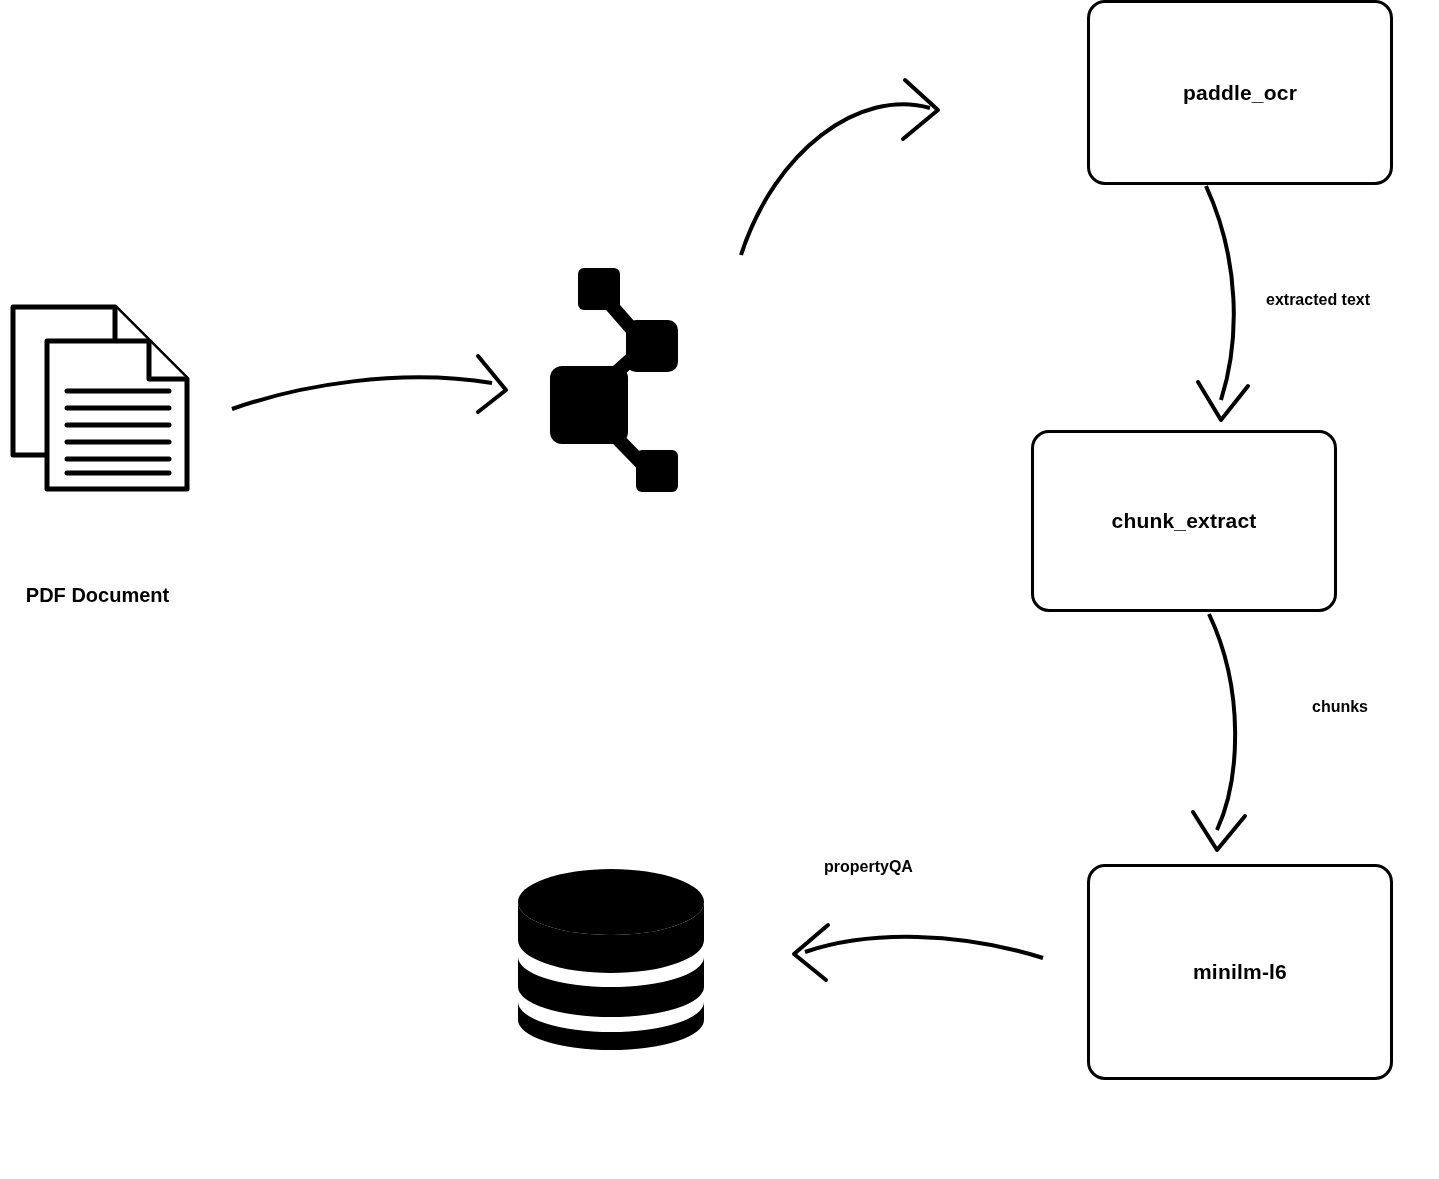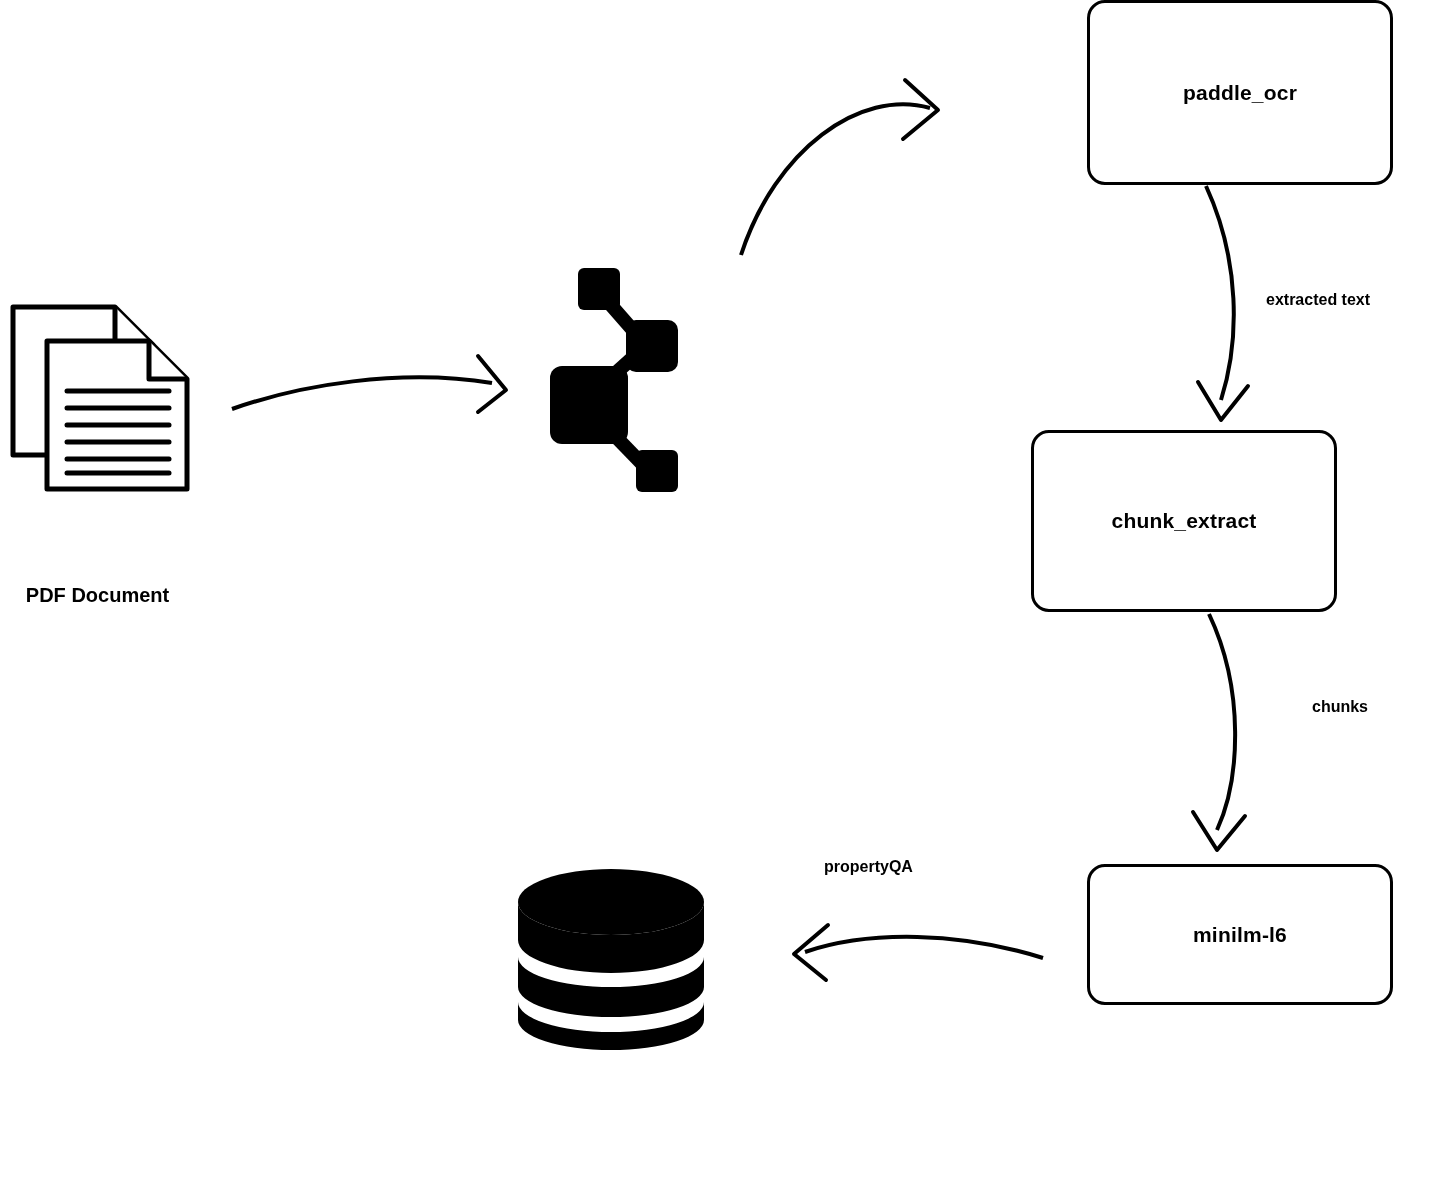--- a/index.html
+++ b/index.html
@@ -128,21 +128,21 @@
   </div>
 
   <div class="node-box" style="left:1047px; top:0px; width:306px; height:185px;">
     <span class="node-label">paddle_ocr</span>
   </div>
 
   <div class="node-box" style="left:991px; top:430px; width:306px; height:182px;">
     <span class="node-label">chunk_extract</span>
   </div>
 
-  <div class="node-box" style="left:1047px; top:864px; width:306px; height:141px;">
+  <div class="node-box" style="left:1047px; top:864px; width:306px; height:216px;">
     <span class="node-label">minilm-l6</span>
   </div>
 
   <div class="icon-wrap" style="left:515px; top:862px; width:200px; height:195px;">
     <svg width="200" height="195" viewBox="0 0 200 195">
       <ellipse cx="96" cy="40" rx="93" ry="33" fill="#000"></ellipse>
       <path d="M3 40 L3 78 A93 33 0 0 0 189 78 L189 40 A93 33 0 0 1 3 40 Z" fill="#000"></path>
       <path d="M3 95 L3 125 A93 30 0 0 0 189 125 L189 95 A93 30 0 0 1 3 95 Z" fill="#000"></path>
       <path d="M3 140 L3 158 A93 30 0 0 0 189 158 L189 140 A93 30 0 0 1 3 140 Z" fill="#000"></path>
     </svg>

